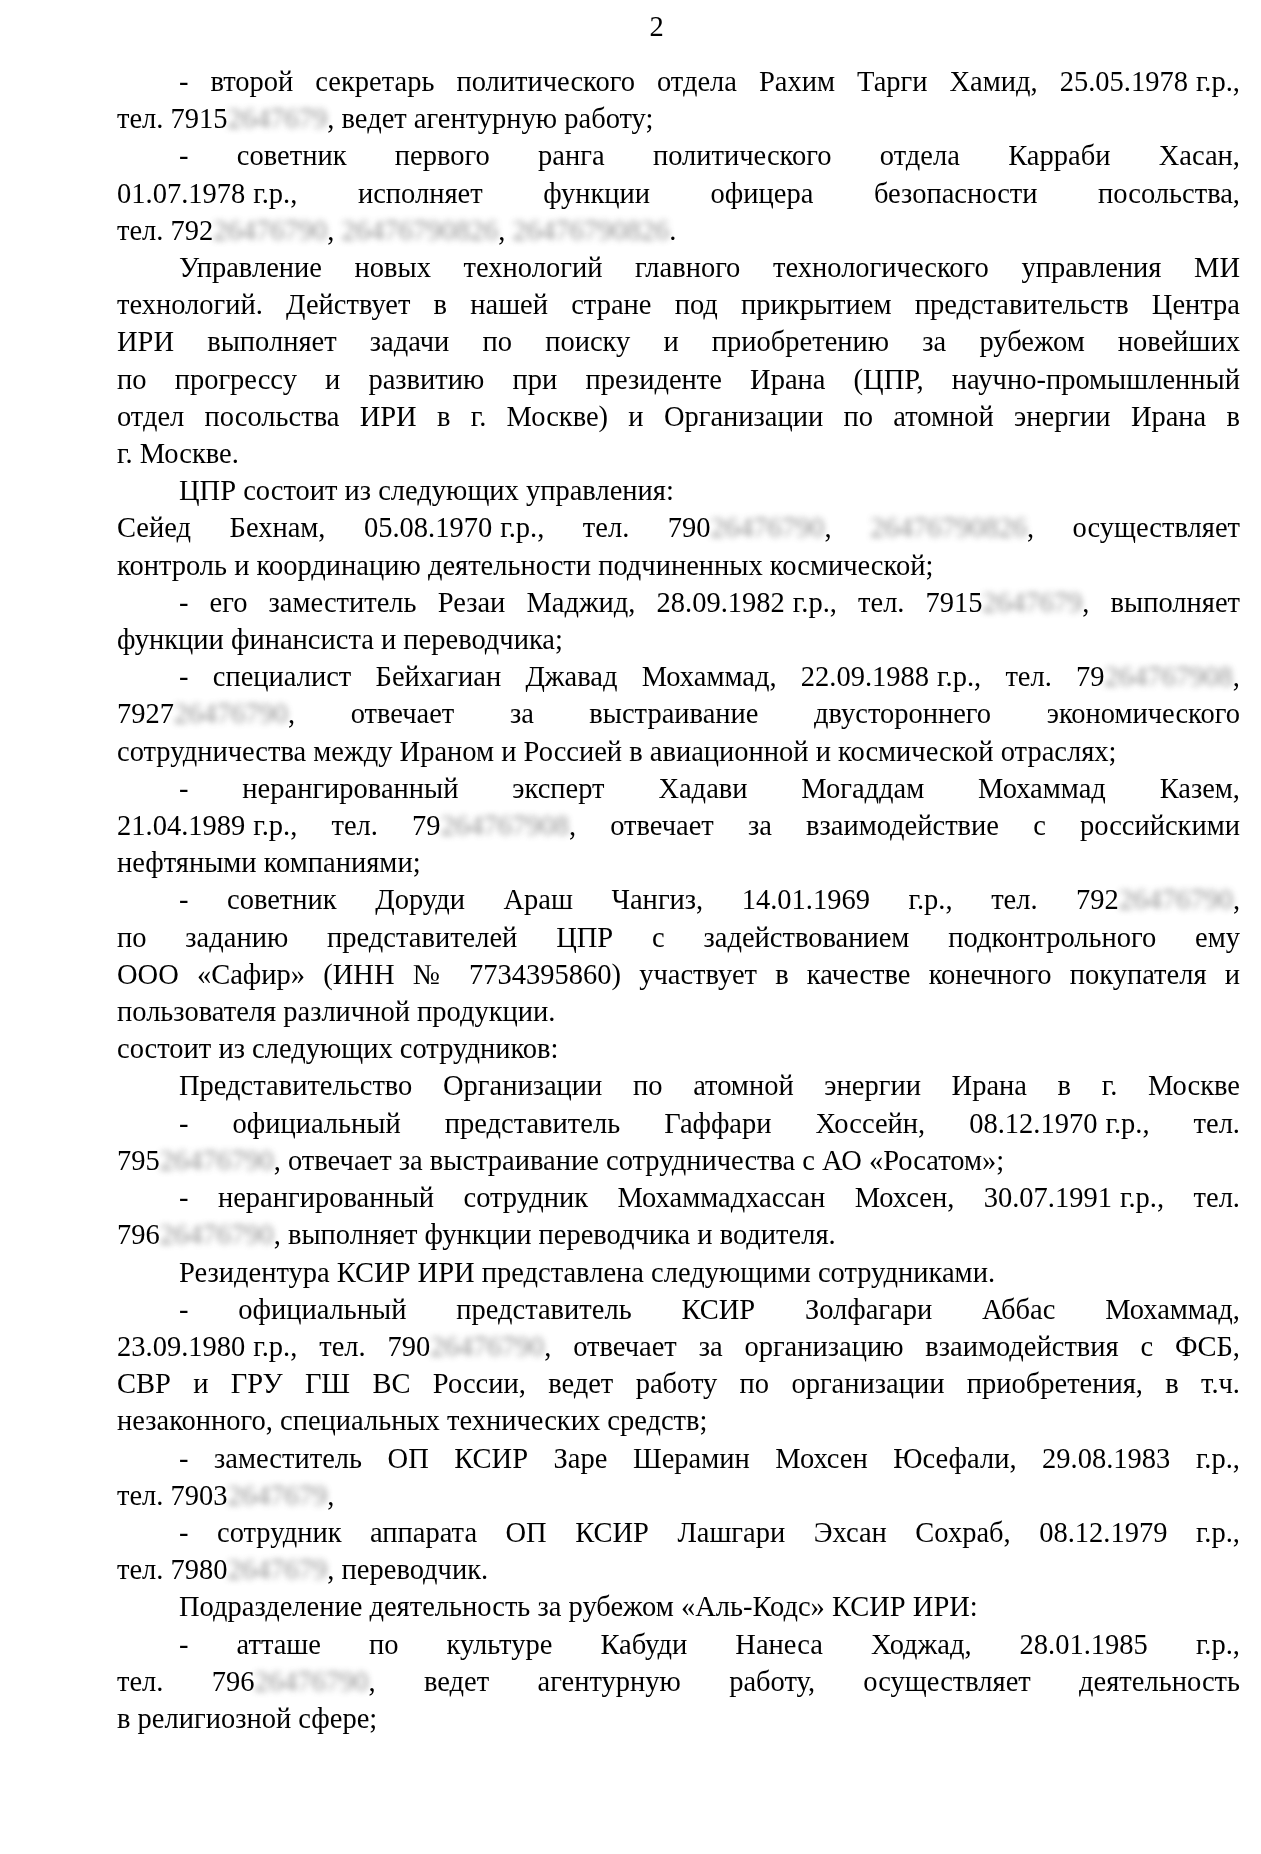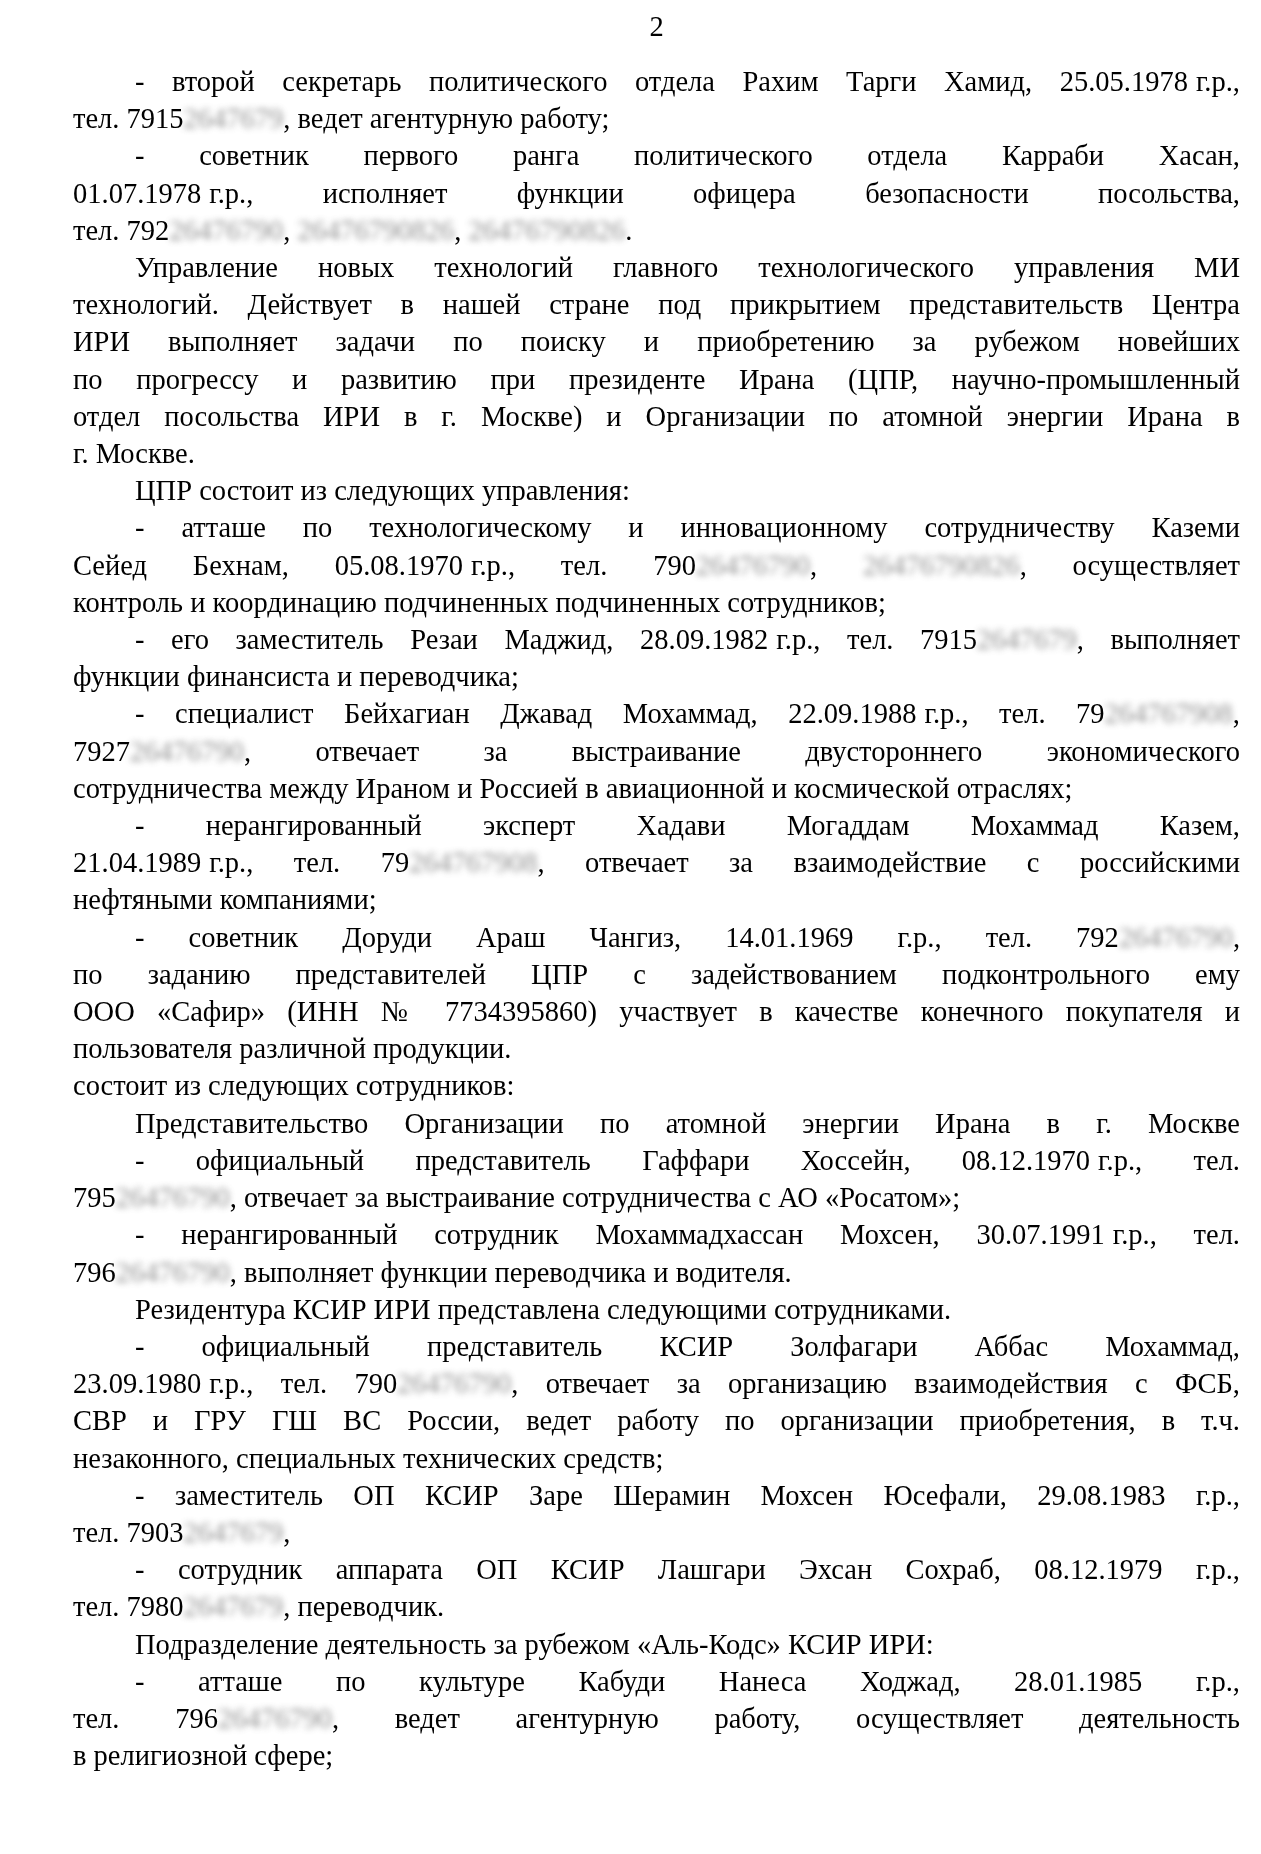--- a/index.html
+++ b/index.html
@@ -30,20 +30,21 @@
   .content {
     margin-top: 18px;
     width: 1167px;
   }
   .line {
     font-size: 28.5px;
     line-height: 37.2px;
     text-align: justify;
     text-align-last: justify;
     white-space: normal;
+    margin-left: 44px;
   }
   .line.first {
     text-indent: 62px;
   }
   .line.last {
     text-align-last: left;
   }
   
   .redacted {
     color: #777777;
@@ -67,23 +68,22 @@
       <div class="line first">- советник первого ранга политического отдела Карраби Хасан,</div>
       <div class="line">01.07.1978<span class="nbgap"></span>г.р., исполняет функции офицера безопасности посольства,</div>
       <div class="line last">тел. 792<span class="redacted">26476790</span>, <span class="redacted">26476790826</span>, <span class="redacted">26476790826</span>.</div>
       <div class="line first">Управление новых технологий главного технологического управления МИ</div>
       <div class="line">технологий. Действует в нашей стране под прикрытием представительств Центра</div>
       <div class="line">ИРИ выполняет задачи по поиску и приобретению за рубежом новейших</div>
       <div class="line">по прогрессу и развитию при президенте Ирана (ЦПР, научно-промышленный</div>
       <div class="line">отдел посольства ИРИ в г. Москве) и Организации по атомной энергии Ирана в</div>
       <div class="line last">г. Москве.</div>
       <div class="line first last">ЦПР состоит из следующих управления:</div>
-      <div class="line first">- атташе по технологическому и инновационному сотрудничеству Каземи</div>
       <div class="line">Сейед Бехнам, 05.08.1970<span class="nbgap"></span>г.р., тел. 790<span class="redacted">26476790</span>, <span class="redacted">26476790826</span>, осуществляет</div>
-      <div class="line last">контроль и координацию подчиненных подчиненных сотрудников;</div>
+      <div class="line last">контроль и координацию деятельности подчиненных космической;</div>
       <div class="line first">- его заместитель Резаи Маджид, 28.09.1982<span class="nbgap"></span>г.р., тел. 7915<span class="redacted">2647679</span>, выполняет</div>
       <div class="line last">функции финансиста и переводчика;</div>
       <div class="line first">- специалист Бейхагиан Джавад Мохаммад, 22.09.1988<span class="nbgap"></span>г.р., тел. 79<span class="redacted">264767908</span>,</div>
       <div class="line">7927<span class="redacted">26476790</span>, отвечает за выстраивание двустороннего экономического</div>
       <div class="line last">сотрудничества между Ираном и Россией в авиационной и космической отраслях;</div>
       <div class="line first">- нерангированный эксперт Хадави Могаддам Мохаммад Казем,</div>
       <div class="line">21.04.1989<span class="nbgap"></span>г.р., тел. 79<span class="redacted">264767908</span>, отвечает за взаимодействие с российскими</div>
       <div class="line last">нефтяными компаниями;</div>
       <div class="line first">- советник Доруди Араш Чангиз, 14.01.1969 г.р., тел. 792<span class="redacted">26476790</span>,</div>
       <div class="line">по заданию представителей ЦПР с задействованием подконтрольного ему</div>

